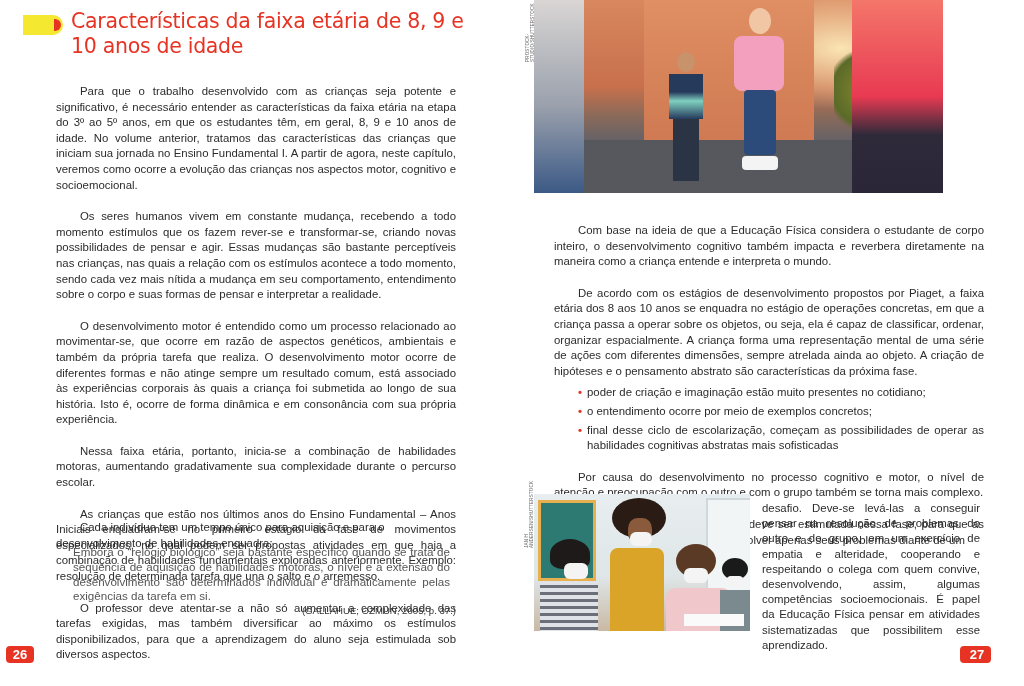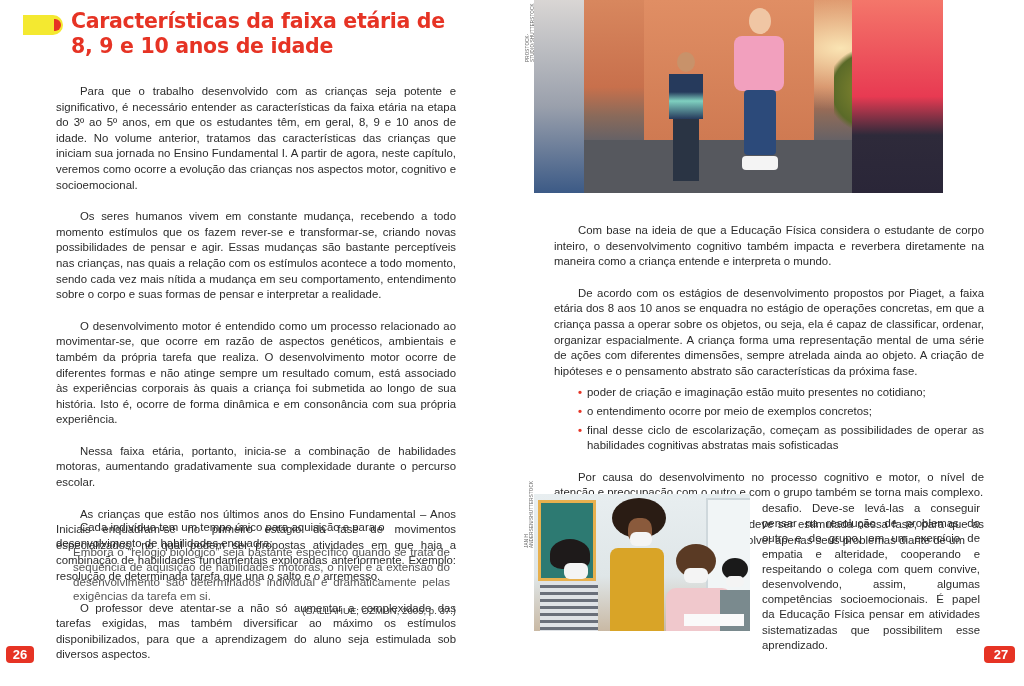--- a/index.html
+++ b/index.html
@@ -3,34 +3,34 @@
 <meta charset="utf-8">
 <style>
   html, body { margin:0; padding:0; background:#ffffff; }
   body { width:1024px; height:686px; position:relative; overflow:hidden; font-family:"Liberation Sans", sans-serif; color:#2a2a2a; }
   .page { position:absolute; top:0; height:686px; }
   .page-left { left:0; width:512px; }
   .page-right { left:512px; width:512px; }
 
   .title-tab { position:absolute; left:23px; top:15px; width:40px; height:20px; background:#f4e930; border-radius:0 10px 10px 0; }
   .title-tab .dot { position:absolute; right:2px; top:4px; width:7px; height:12px; background:#e63324; border-radius:0 8px 8px 0; }
-  .chapter-title { position:absolute; left:71px; top:9px; width:400px; margin:0; font-family:"DejaVu Sans", sans-serif; font-weight:bold; font-size:20.5px; line-height:25px; color:#e63324; letter-spacing:-0.3px; }
+  .chapter-title { position:absolute; left:71px; top:9px; width:400px; margin:0; font-family:"DejaVu Sans", sans-serif; font-weight:normal; font-size:20.5px; line-height:25px; color:#e63324; letter-spacing:-0.3px; }
 
   .body { font-size:11.4px; line-height:15.6px; text-align:justify; color:#2b2b2b; }
   .body p { margin:16px 0 6px 0; text-indent:24px; }
   .left-body { position:absolute; left:56px; top:68px; width:400px; }
 
   .quote-intro { position:absolute; left:56px; top:520px; width:400px; font-size:11.4px; line-height:15.6px; }
   .quote-intro p { margin:0; text-indent:24px; }
   .quote { position:absolute; left:73px; top:545px; width:377px; font-family:Liberation Sans, sans-serif; font-size:11.6px; line-height:14.8px; color:#555; text-align:justify; }
   .citation { position:absolute; left:250px; top:605px; width:206px; text-align:right; font-size:9.6px; color:#333; }
 
   .page-num { position:absolute; top:646px; height:17px; padding:0 5px; min-width:18px; background:#e63324; color:#fff; font-weight:bold; font-size:13px; line-height:17px; text-align:center; border-radius:4px; }
   .page-num.left { left:6px; }
-  .page-num.right { left:472px;padding-left:8px; }
+  .page-num.right { left:448px;padding-left:8px; }
 
   .photo-top { position:absolute; left:22px; top:0; width:409px; height:193px; overflow:hidden;
     background:
       radial-gradient(ellipse at 75% 25%, rgba(255,240,190,0.9) 0%, rgba(255,220,150,0) 30%),
       linear-gradient(180deg, #d8875e 0%, #c8704c 45%, #8a6a5a 60%, #5f6068 75%, #4e5058 100%); }
   .photo-top .wall { position:absolute; left:110px; top:0; width:170px; height:140px; background:linear-gradient(180deg,#e08e64,#cf7a52); }
   .photo-top .trees { position:absolute; left:300px; top:40px; width:70px; height:100px; background:radial-gradient(circle,#8a8a30 0%,#5a6a28 60%,rgba(0,0,0,0) 70%); }
   .photo-top .ground { position:absolute; left:0; top:140px; width:409px; height:53px; background:#56585e; }
   .photo-top .kid-left { position:absolute; left:0; top:0; width:50px; height:193px; background:linear-gradient(180deg,#d9d6d4,#9aa0ac 55%,#3c5a86); }
   .photo-top .girl { position:absolute; left:200px; top:8px; width:50px; height:180px; }

